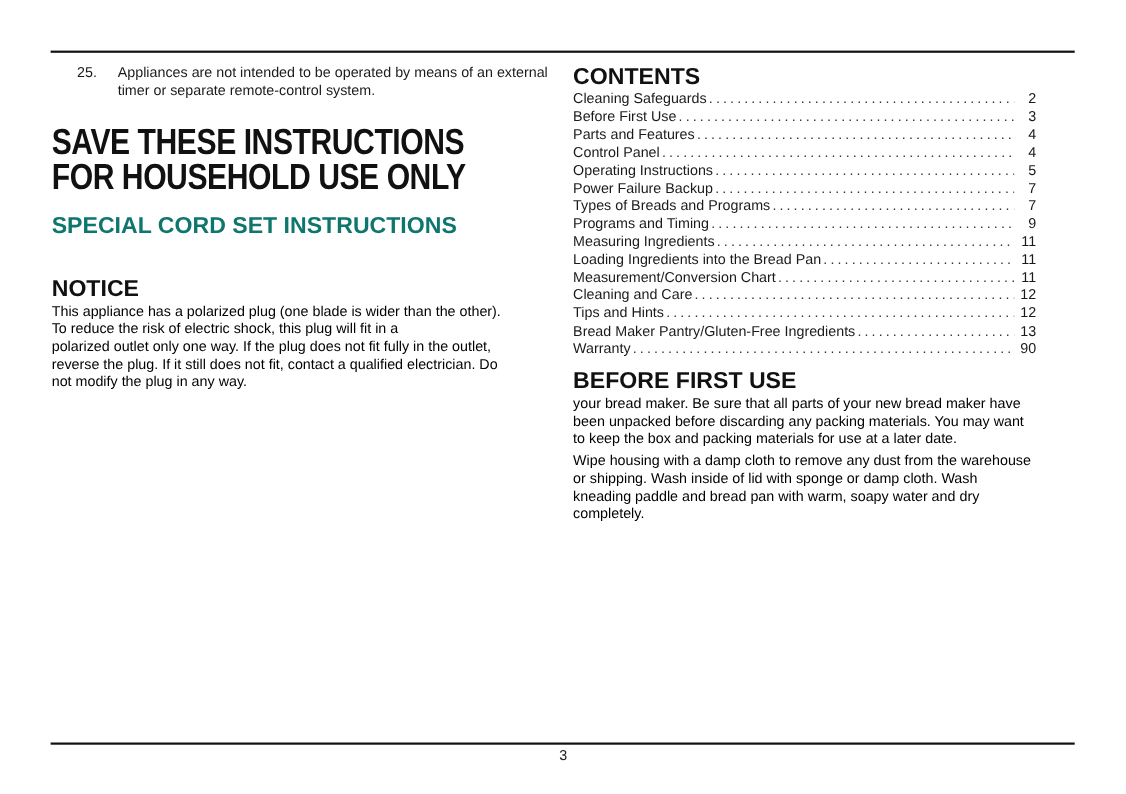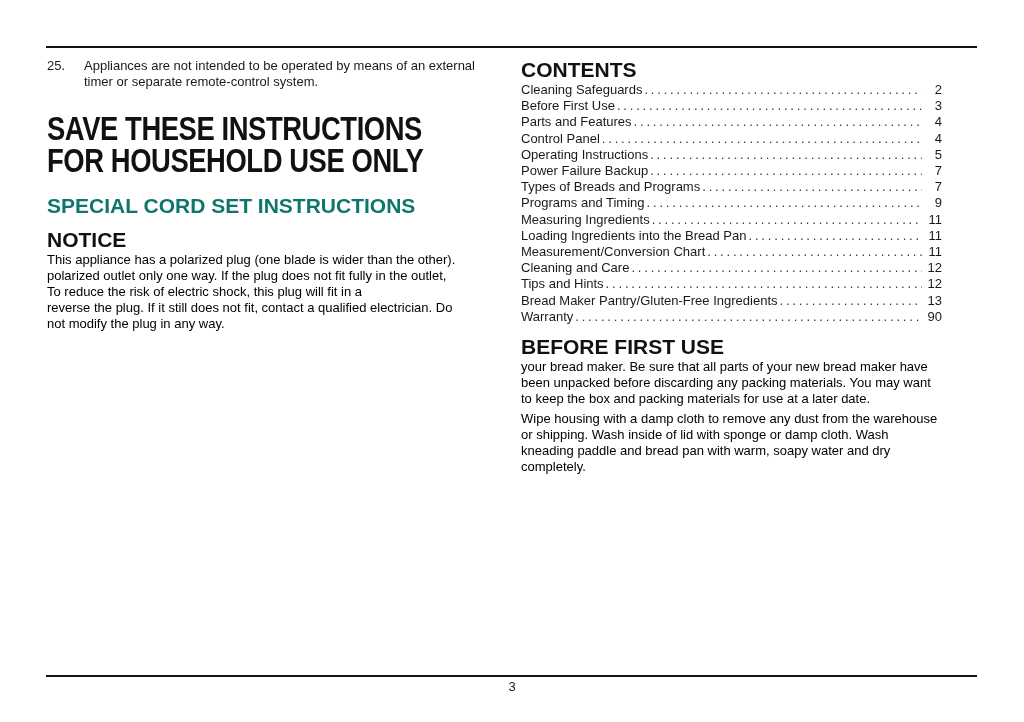--- a/index.html
+++ b/index.html
@@ -13,33 +13,33 @@
     .rule.top { top: 46px; }
     .rule.bottom { top: 675px; height: 2px; }
     .page-number {
       position: absolute; top: 679px; left: 0; width: 1024px; text-align: center;
       font-size: 13px; color: #222;
     }
     .col-left { position: absolute; left: 47px; top: 58px; width: 455px; }
     .col-right { position: absolute; left: 521px; top: 58px; width: 460px; }
 
     .numbered-item { display: flex; font-size: 13px; line-height: 16px; }
-    .numbered-item .num { width: 37px; flex: none; }
+    .numbered-item .num { width: 37px; flex: none; margin-left: 23px; }
     .numbered-item .text { flex: 1; }
 
     .big-heading {
       margin: 23px 0 0 0; font-weight: bold; font-size: 33px; line-height: 32px;
       letter-spacing: -0.5px; transform: scaleX(0.83); transform-origin: left;
       white-space: nowrap; color: #111;
     }
     .sub-heading {
       margin: 17px 0 0 0; font-weight: bold; font-size: 21px; line-height: 24px; color: #0f766e;
     }
     .notice-heading {
-      margin: 10px 0 0 0; font-weight: bold; font-size: 21px; line-height: 24px; color: #111;
+      margin: 33px 0 0 0; font-weight: bold; font-size: 21px; line-height: 24px; color: #111;
     }
     .body-text { font-size: 13px; line-height: 16px; margin: 0; color: #000000; }
     .notice-text { margin-top: 0; }
 
     .section-heading {
       margin: 0; font-weight: bold; font-size: 21px; line-height: 24px; color: #111;
     }
     .toc { margin-top: 0; width: 421px; }
     .toc-row {
       display: flex; align-items: baseline; font-size: 13px; line-height: 16.2px; white-space: nowrap;
@@ -71,22 +71,22 @@
   <div class="big-heading">
     <div>SAVE THESE INSTRUCTIONS</div>
     <div>FOR HOUSEHOLD USE ONLY</div>
   </div>
 
   <div class="sub-heading">SPECIAL CORD SET INSTRUCTIONS</div>
 
   <div class="notice-heading">NOTICE</div>
   <div class="body-text notice-text">
     <div>This appliance has a polarized plug (one blade is wider than the other).</div>
+    <div>To reduce the risk of electric shock, this plug will fit in a</div>
     <div>polarized outlet only one way. If the plug does not fit fully in the outlet,</div>
-    <div>To reduce the risk of electric shock, this plug will fit in a</div>
     <div>reverse the plug. If it still does not fit, contact a qualified electrician. Do</div>
     <div>not modify the plug in any way.</div>
   </div>
 </div>
 
 <div class="col-right">
   <div class="section-heading">CONTENTS</div>
 
   <div class="toc">
     <div class="toc-row">

